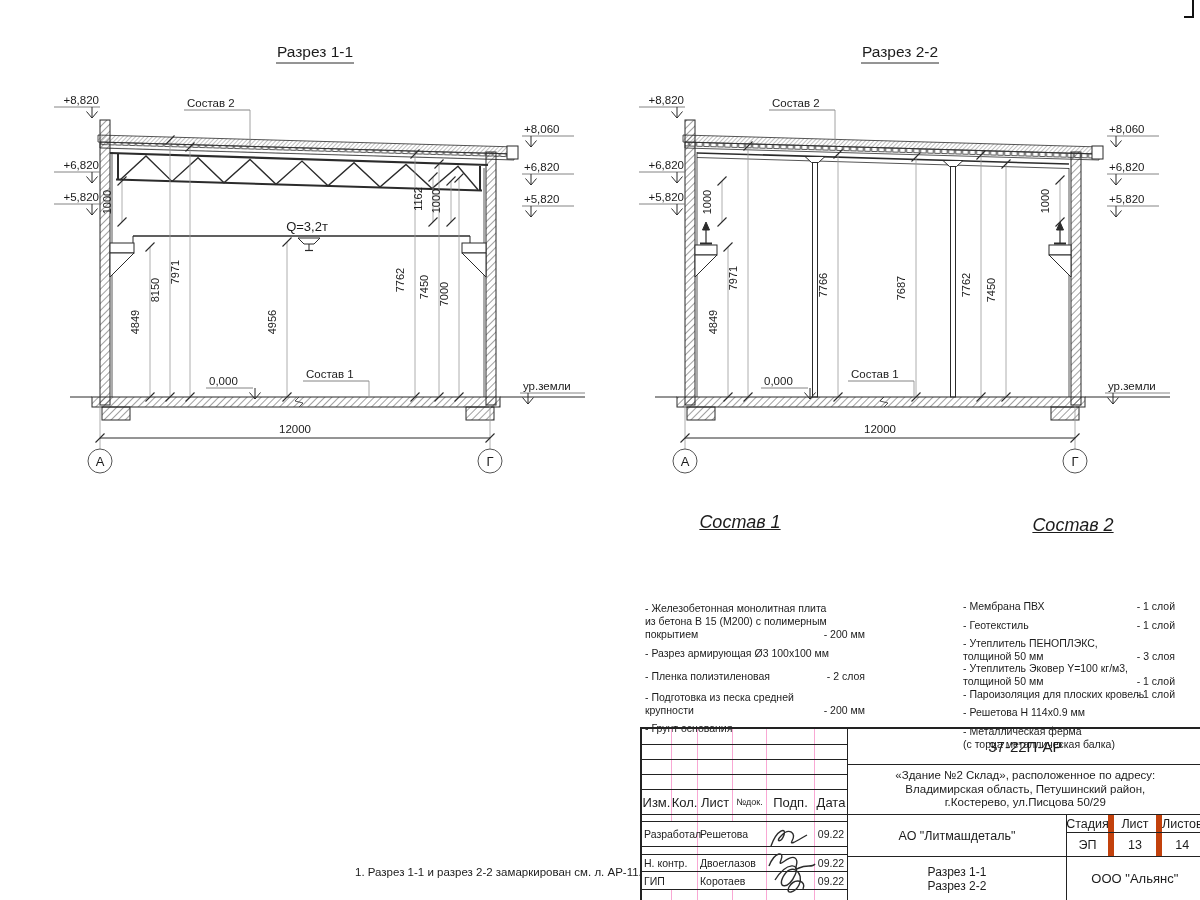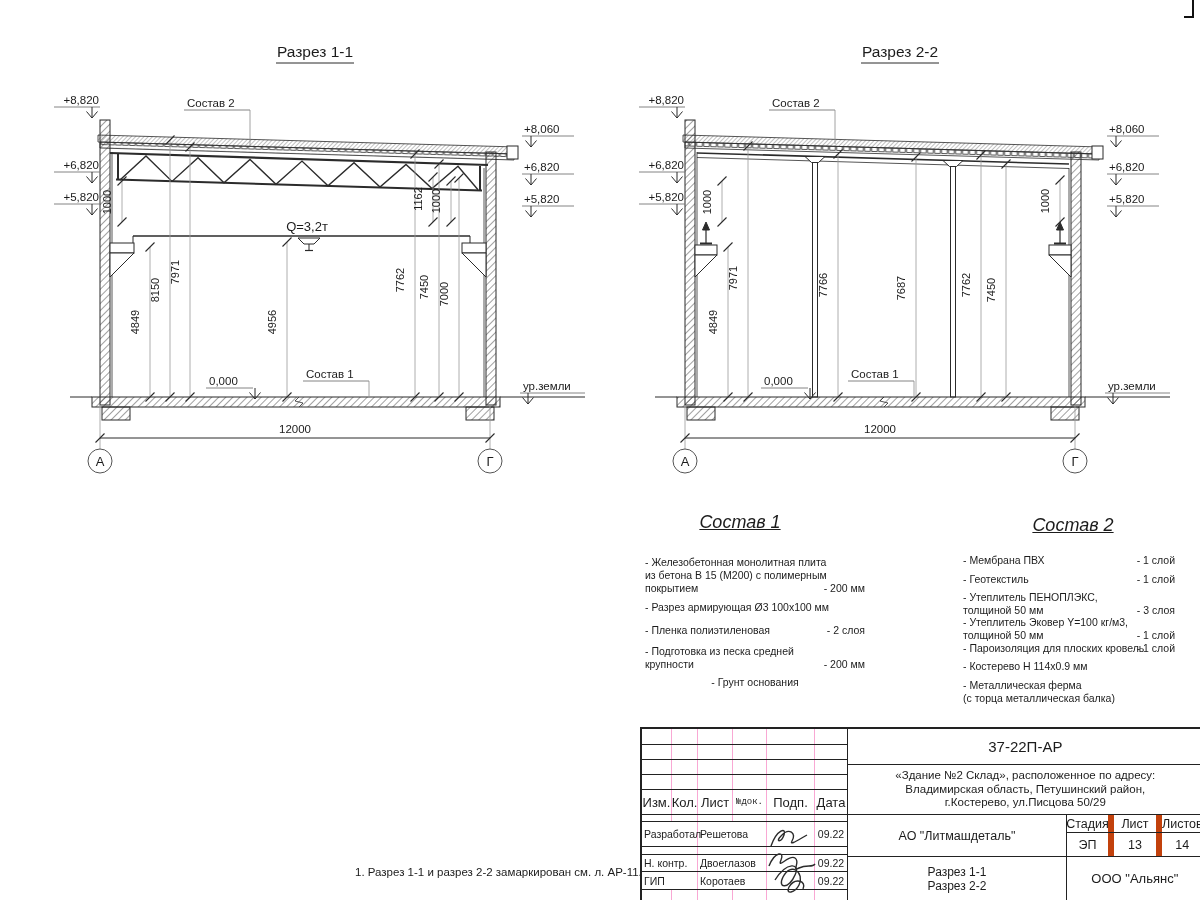--- a/index.html
+++ b/index.html
@@ -13,34 +13,34 @@
   .t11{font-size:11px;}
   .t115{font-size:11.5px;}
   .t13{font-size:13px;}
   .t15{font-size:15.5px;}
   .dimline{stroke:#9a9a9a;stroke-width:0.8;}
   .leader{stroke:#8a8a8a;stroke-width:0.8;}
   .uline{stroke:#777;stroke-width:0.9;}
 
   .sos-block{position:absolute;}
   .sos-title{position:absolute;font-style:italic;font-size:18px;text-decoration:underline;text-align:center;}
-  .srow{position:absolute;font-size:10.5px;line-height:13px;}
+  .srow{position:absolute;font-size:10.5px;line-height:13px;margin-top:46px;}
   .sname{white-space:pre-line;}
   .sval{position:absolute;right:0;bottom:0;}
 
   .note{position:absolute;left:355px;top:866px;font-size:11.5px;}
 
   #stamp{position:absolute;left:640px;top:727px;width:560px;height:173px;
     border-left:2px solid #222;border-top:2px solid #222;display:flex;overflow:hidden;box-sizing:border-box;}
   #stamp *{box-sizing:border-box;}
   .stamp-left{width:206px;border-right:1px solid #222;display:flex;flex-direction:column;flex:none;}
   .srow6,.srow4{display:flex;border-bottom:1px solid #222;flex:none;}
   .c{border-right:1px solid #f9a8d4;height:100%;}
   .c:last-child{border-right:none;}
-  .c1{width:30px;} .c2{width:26px;} .c3{width:35px;} .c4{width:34px;font-family:Liberation Mono, monospace;} .c5{width:48px;} .c6{width:33px;flex:1;}
+  .c1{width:30px;} .c2{width:26px;} .c3{width:35px;} .c4{width:34px;} .c5{width:48px;} .c6{width:33px;flex:1;}
   .cr1{width:56px;} .cr2{width:69px;} .cr3{width:48px;} .cr4{width:33px;flex:1;}
   .hrow{height:25px;align-items:center;font-size:13px;}
   .hrow .c{display:flex;align-items:center;justify-content:center;}
   .hsmall{font-size:9px;}
   .sigrow .c{display:flex;align-items:center;font-size:10.5px;padding-left:2px;}
   .sigrow .date{justify-content:center;padding-left:0;}
   .stamp-right{flex:1;display:flex;flex-direction:column;}
   .sr-code{height:36px;border-bottom:1px solid #222;display:flex;align-items:center;justify-content:center;font-size:15px;}
   .sr-addr{height:50px;border-bottom:1px solid #222;display:flex;align-items:center;justify-content:center;
     text-align:center;font-size:11.5px;line-height:13.5px;white-space:pre-line;}
@@ -424,21 +424,21 @@
   </div>
   <div class="srow" style="left:5px;top:119px;width:220px;">
     <div class="sname">- Пленка полиэтиленовая</div>
     <div class="sval">-  2 слоя</div>
   </div>
   <div class="srow" style="left:5px;top:140px;width:220px;">
     <div class="sname">- Подготовка из песка средней
   крупности</div>
     <div class="sval">- 200 мм</div>
   </div>
-  <div class="srow" style="left:5px;top:171px;width:220px;text-align:center;">
+  <div class="srow" style="left:5px;top:171px;width:220px;">
     <div class="sname">- Грунт основания</div>
     <div class="sval"></div>
   </div>
 </div>
 
 <div class="sos-block" style="left:958px;top:505px;width:230px;height:210px;">
   <div class="sos-title" style="left:0;top:10px;width:230px;">Состав 2</div>
   <div class="srow" style="left:5px;top:49px;width:222px;">
     <div class="sname">- Мембрана ПВХ</div>
     <div class="sval" style="right:10px;">- 1 слой</div>
@@ -455,21 +455,21 @@
   <div class="srow" style="left:5px;top:111px;width:222px;">
     <div class="sname">- Утеплитель Эковер Y=100 кг/м3,
   толщиной 50 мм</div>
     <div class="sval" style="right:10px;">- 1 слой</div>
   </div>
   <div class="srow" style="left:5px;top:137px;width:222px;">
     <div class="sname">- Пароизоляция для плоских кровель</div>
     <div class="sval" style="right:10px;">- 1 слой</div>
   </div>
   <div class="srow" style="left:5px;top:155px;width:222px;">
-    <div class="sname">- Костерево Н 114х0.9 мм</div>
+    <div class="sname">- Решетова Н 114х0.9 мм</div>
     <div class="sval" style="right:10px;"></div>
   </div>
   <div class="srow" style="left:5px;top:174px;width:222px;">
     <div class="sname">- Металлическая ферма
   (с торца металлическая балка)</div>
     <div class="sval" style="right:10px;"></div>
   </div>
 </div>
 
 <div class="note">1. Разрез 1-1 и разрез 2-2 замаркирован см. л. АР-11.</div>

